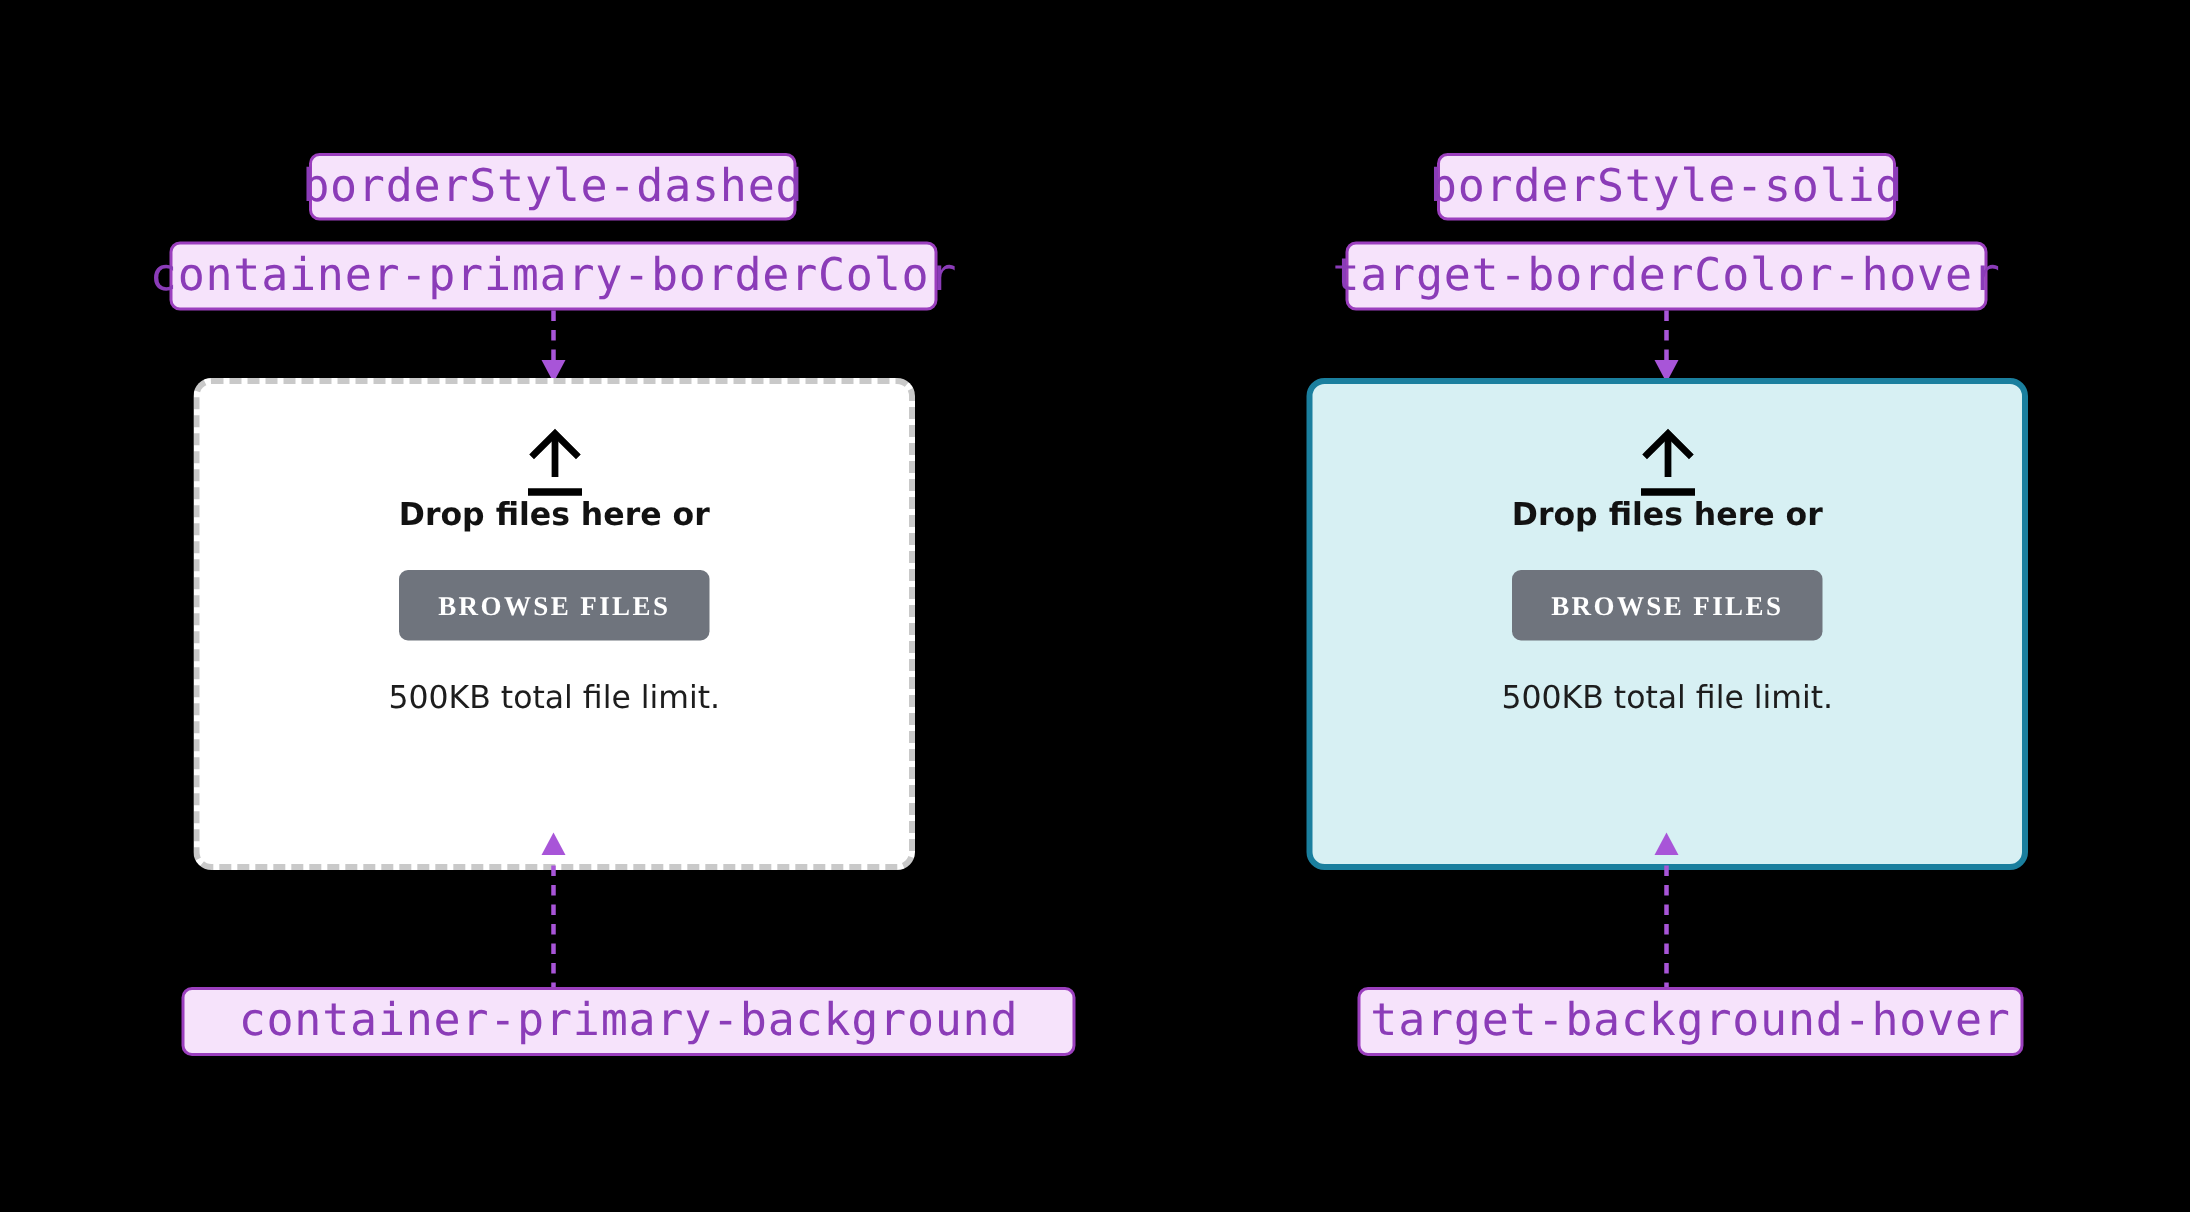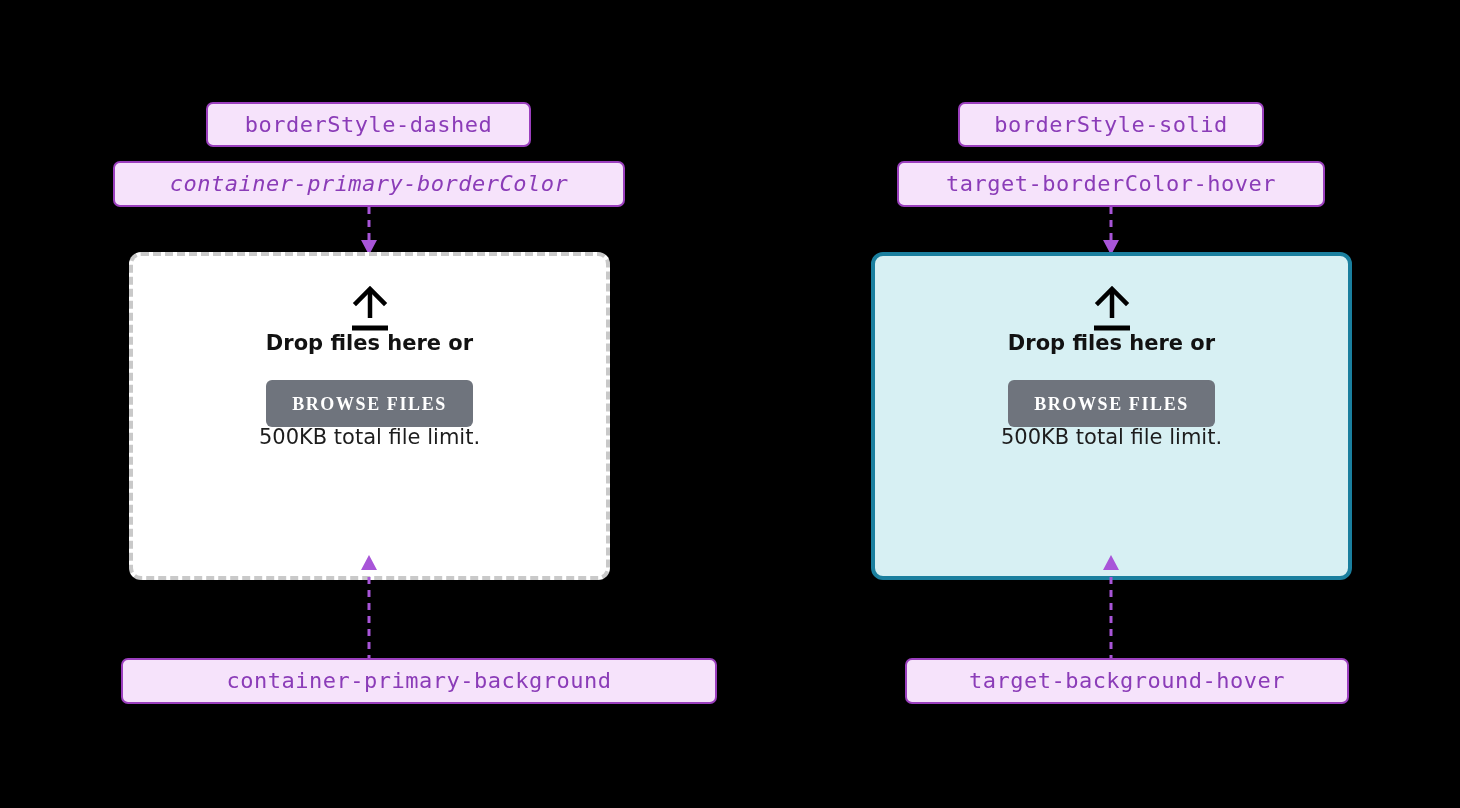--- a/index.html
+++ b/index.html
@@ -22,21 +22,21 @@
 
   
   .token-chip {
     position: absolute;
     box-sizing: border-box;
     background: #f6e3fb;
     border: 2px solid #9b3fbe;
     border-radius: 7px;
     color: #8b3cb8;
     font-family: "DejaVu Sans Mono", monospace;
-    font-size: 22px;
+    font-size: 30px;
     line-height: 1;
     letter-spacing: 0.5px;
     display: flex;
     align-items: center;
     justify-content: center;
     white-space: nowrap;
     padding: 0 12px;
   }
 
   
@@ -88,34 +88,35 @@
     font-family: Liberation Serif, serif;
     font-size: 18px;
     font-weight: bold;
     letter-spacing: 1.6px;
     padding: 15px 26px 14px 26px;
     line-height: 1;
     cursor: pointer;
   }
 
   .dz-hint {
+    margin-top: 28px;
     font-size: 21px;
     color: #1d1d1d;
     line-height: 1;
     text-align: right;
   }
 </style>
 </head>
 <body>
 
 <div class="stage">
 
   <div class="token-chip" style="left:206px; top:102px; width:325px; height:45px;">borderStyle-dashed</div>
 
-  <div class="token-chip" style="left:113px; top:161px; width:512px; height:46px;font-style:italic;">container-primary-borderColor</div>
+  <div class="token-chip" style="left:113px; top:161px; width:512px; height:46px;">container-primary-borderColor</div>
 
   <svg class="connector" style="left:354px; top:207px; width:30px; height:52px;" viewBox="0 0 30 52">
     <line x1="15" y1="0" x2="15" y2="36" stroke="#a855d8" stroke-width="3" stroke-dasharray="7 6"></line>
     <polygon points="15,48 7,33 23,33" fill="#a855d8"></polygon>
   </svg>
 
   <div class="dropzone variant-default" style="left:129px; top:252px; width:481px; height:328px;">
     <svg class="upload-icon" viewBox="0 0 46 48">
       <line x1="23" y1="4" x2="23" y2="33" stroke="#000000" stroke-width="4.5"></line>
       <polyline points="9,18 23,4 37,18" fill="none" stroke="#000000" stroke-width="4.5" stroke-linecap="square" stroke-linejoin="miter"></polyline>

